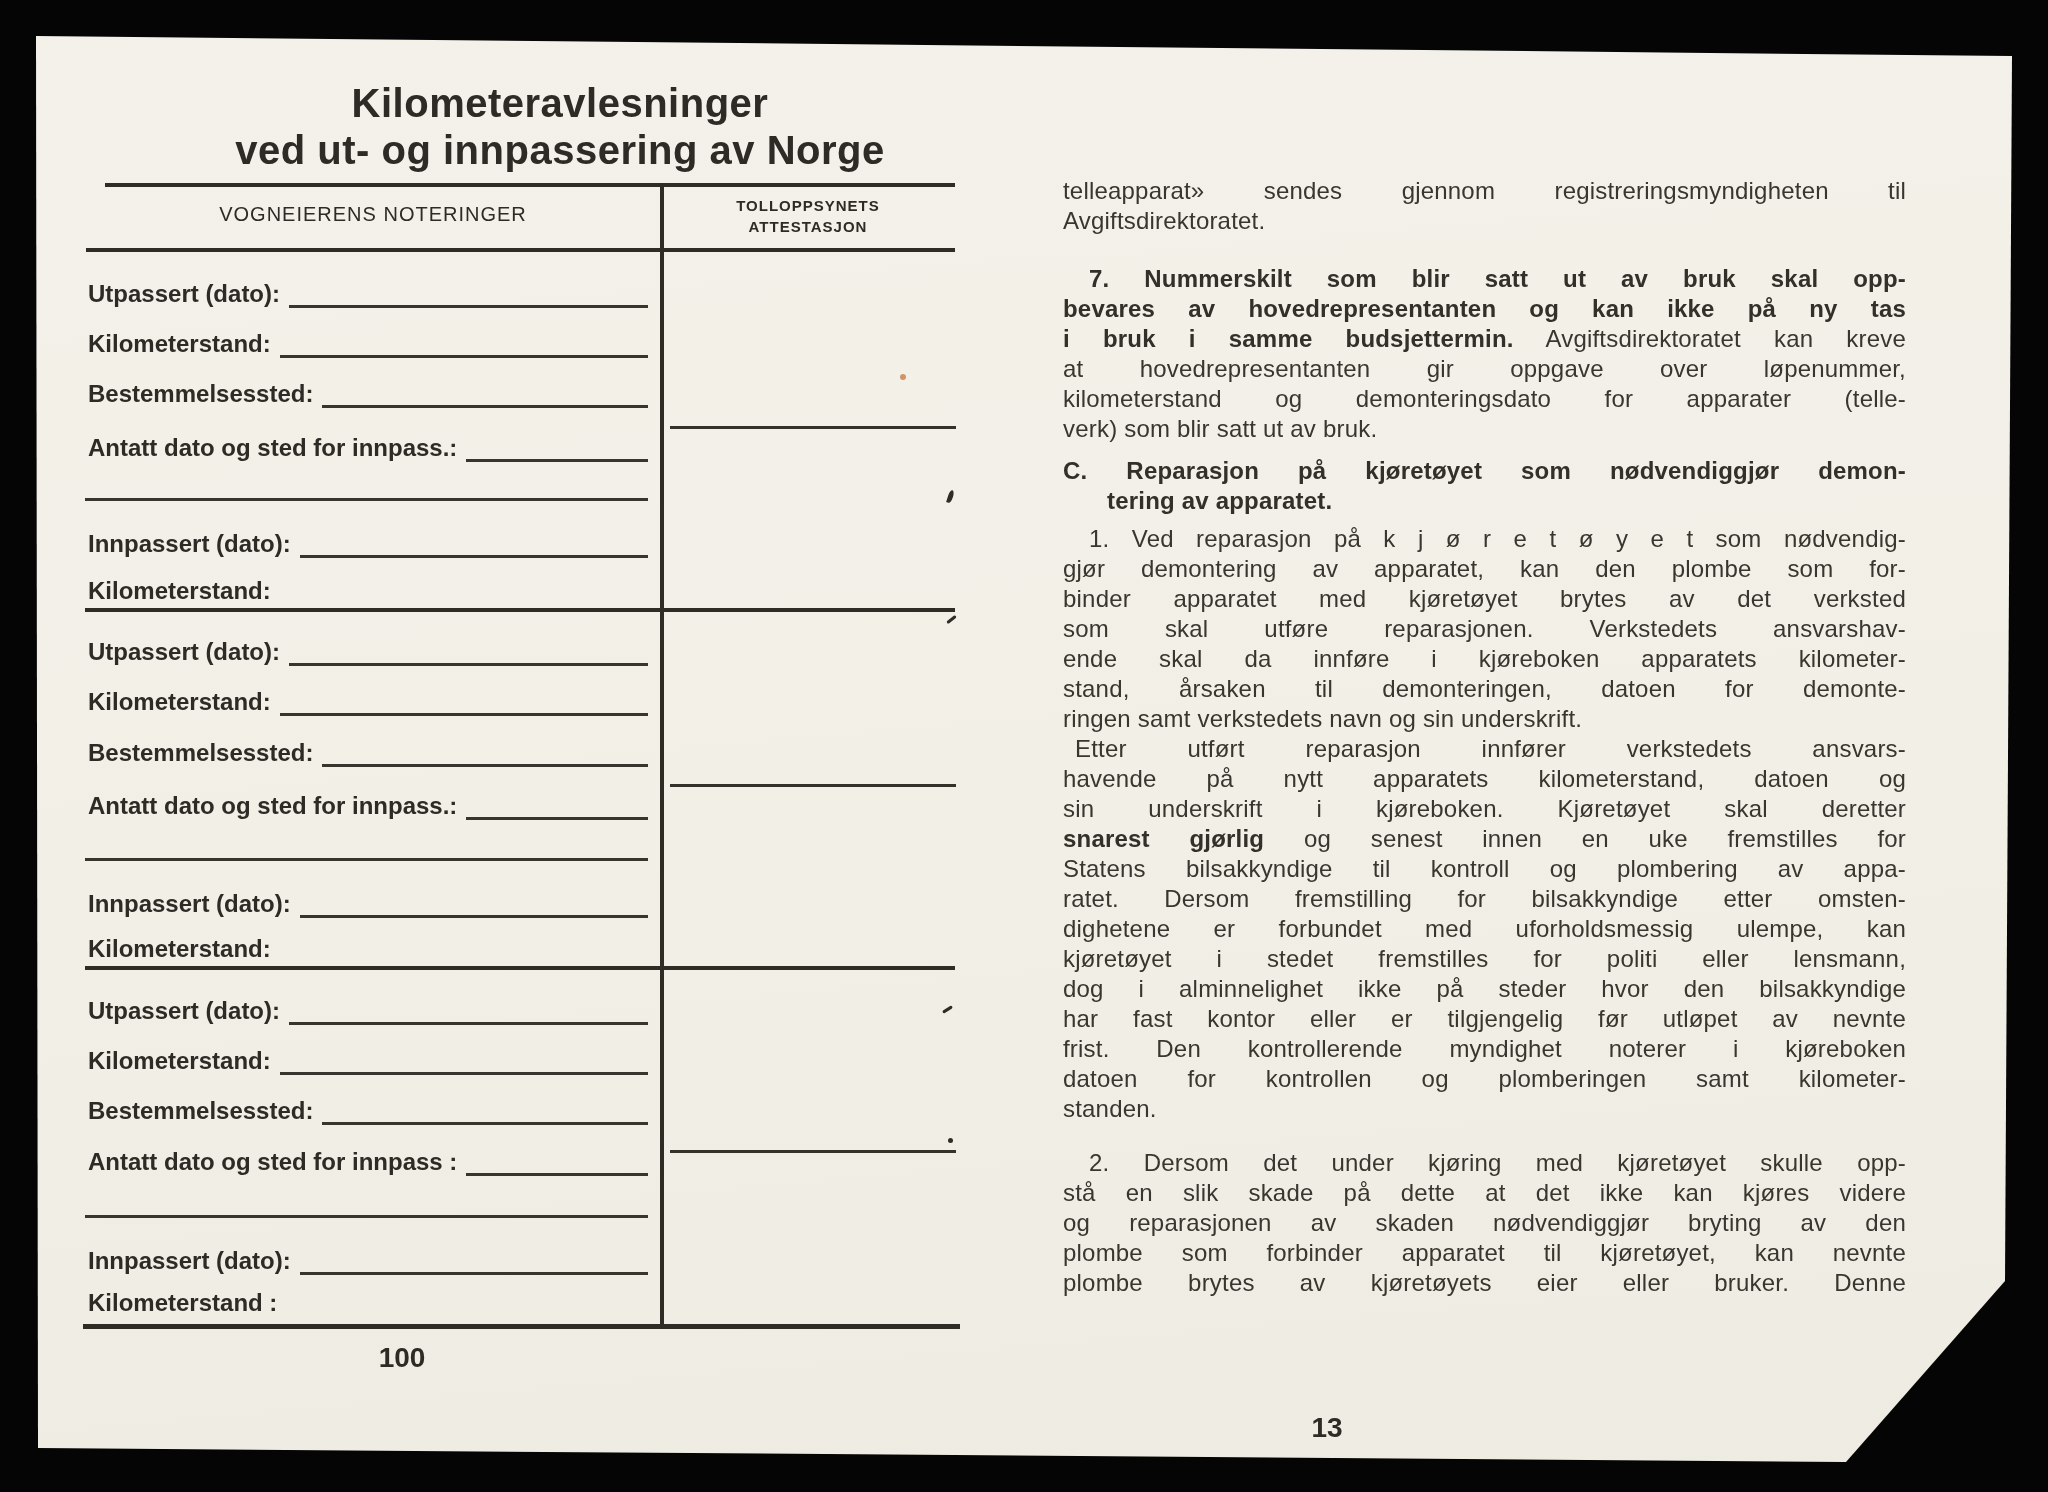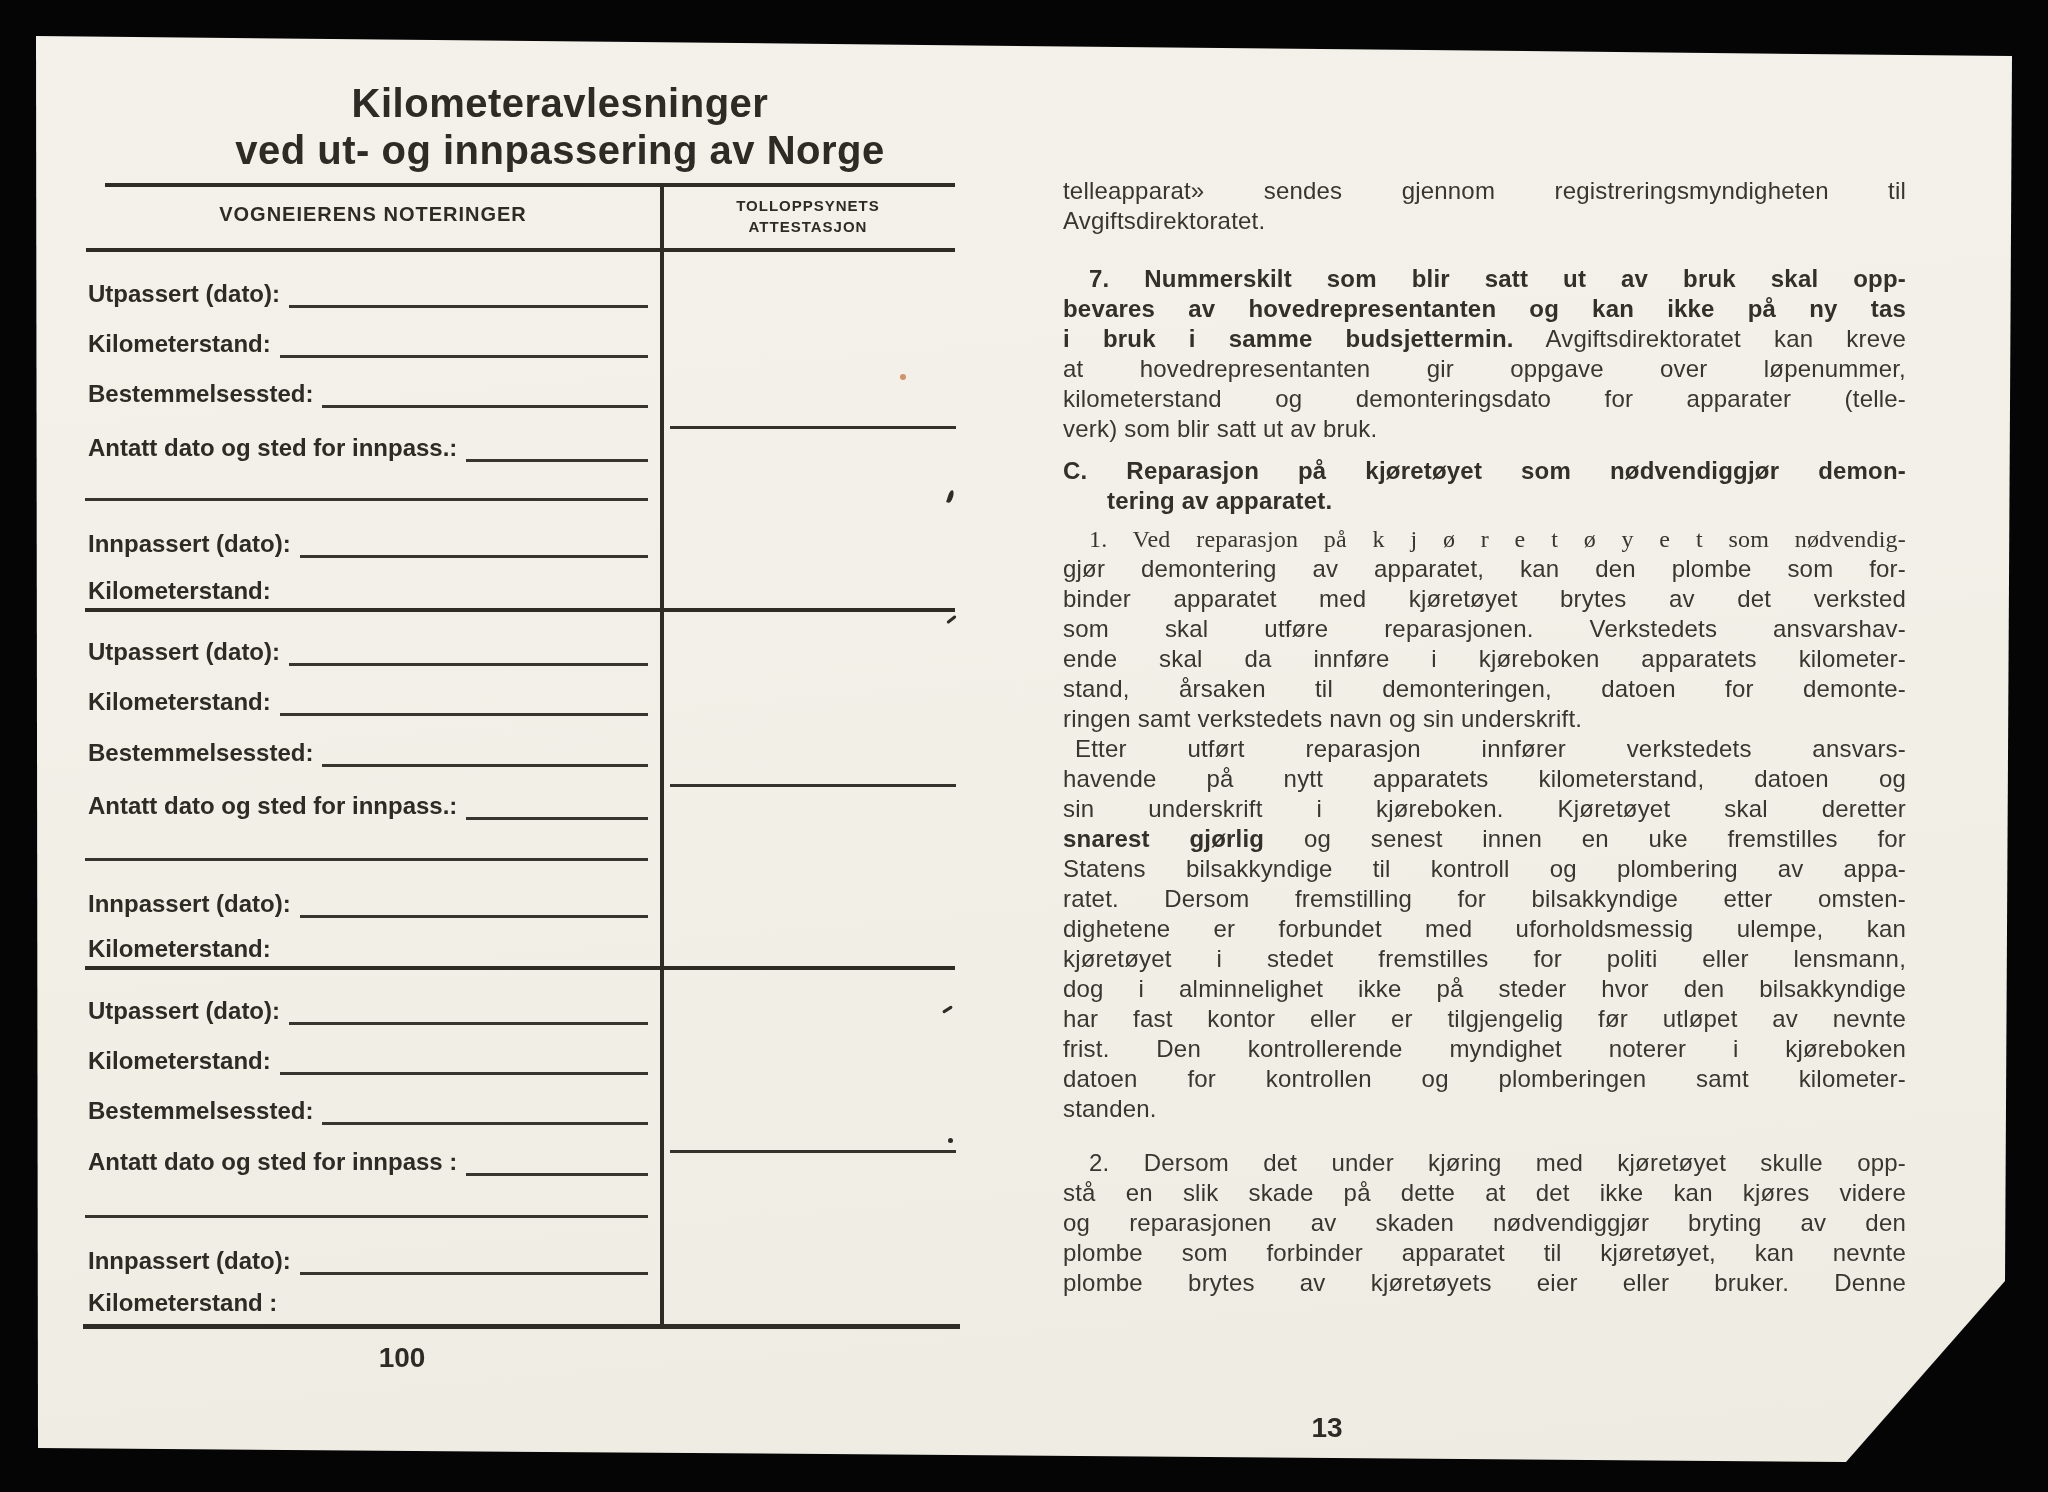--- a/index.html
+++ b/index.html
@@ -20,21 +20,21 @@
          font-weight:700;font-size:40px;line-height:47px;color:#2e2b26;letter-spacing:.5px;}
   .rule{background:#2f2c26;}
   #title-rule{left:105px;top:183px;width:850px;height:4px;}
   #header-rule{left:86px;top:248px;width:869px;height:4px;}
   #sep1{left:85px;top:608px;width:870px;height:4px;}
   #sep2{left:85px;top:966px;width:870px;height:4px;}
   #bottom-rule{left:83px;top:1324px;width:877px;height:5px;}
   #vdivider{left:660px;top:185px;width:4px;height:1142px;}
   .att-line{left:670px;width:286px;height:3px;background:#35322c;}
   #col-h1{left:85px;top:203px;width:576px;text-align:center;
-          font-weight:700;font-size:20px;letter-spacing:1px;color:#2e2b26;}
+          font-weight:400;font-size:20px;letter-spacing:1px;color:#2e2b26;}
   #col-h2{left:661px;top:195px;width:294px;text-align:center;
           font-weight:700;font-size:15px;line-height:21px;letter-spacing:1px;color:#2e2b26;}
   .row{position:absolute;left:88px;width:560px;height:36px;display:flex;}
   .row .lbl{font-weight:700;font-size:24px;line-height:36px;white-space:nowrap;
             padding-right:9px;color:#2e2b26;}
   .row .ul{flex:1;border-bottom:3px solid #38352e;margin-bottom:4px;}
   .row.blank{left:85px;width:563px;}
   .pgnum{font-weight:700;font-size:28px;color:#2e2b26;width:120px;text-align:center;}
   #pg-left{left:342px;top:1342px;}
   #pg-right{left:1267px;top:1412px;}
@@ -42,21 +42,21 @@
   #textcol{left:1063px;top:176px;width:843px;font-size:24px;line-height:30px;
            color:#39362f;letter-spacing:.2px;}
   .ln{text-align:justify;text-align-last:justify;}
   .ln.end{text-align-last:left;}
   .ln .b{font-weight:700;color:#332f29;}
   .ind{padding-left:26px;}
   .ind2{padding-left:44px;}
   .indS{padding-left:12px;}
   .gA{margin-top:28px;}
   .gB{margin-top:12px;}
-  .gC{margin-top:8px;font-family:Liberation Serif, serif;}
+  .gC{margin-top:8px;}
   .gD{margin-top:24px;}
   
   .speck{background:#2f2c26;}
   #speck-comma{left:948px;top:490px;width:5px;height:13px;border-radius:50% 50% 50% 0;transform:rotate(18deg);}
   #speck-tick1{left:946px;top:618px;width:11px;height:3px;transform:rotate(-38deg);border-radius:2px;}
   #speck-tick2{left:942px;top:1008px;width:11px;height:3px;transform:rotate(-32deg);border-radius:2px;}
   #speck-dot{left:948px;top:1138px;width:5px;height:5px;border-radius:50%;}
   #speck-orange{left:900px;top:374px;width:6px;height:6px;border-radius:50%;background:#c8743f;opacity:.75;}
 </style>
 </head>

